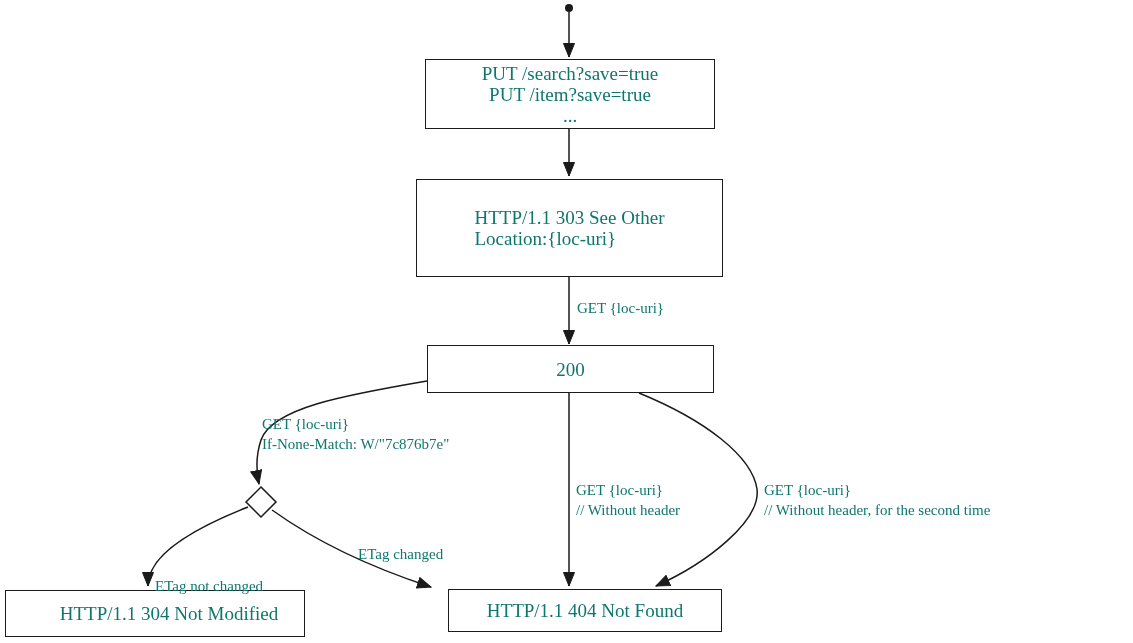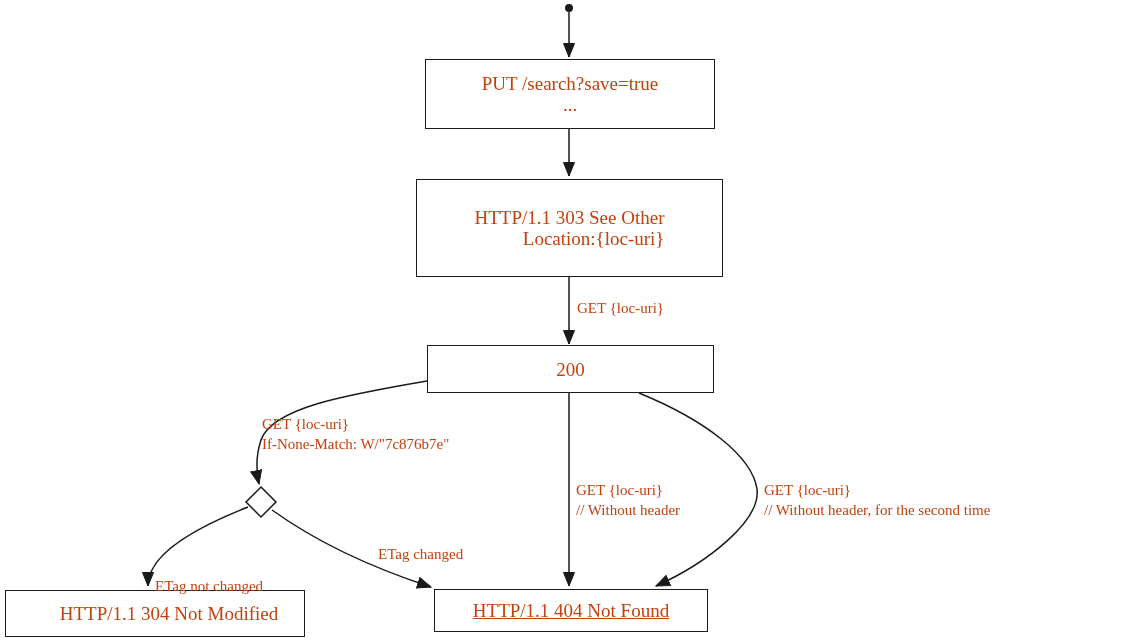--- a/index.html
+++ b/index.html
@@ -6,21 +6,21 @@
     margin: 0;
     padding: 0;
     background: #ffffff;
   }
   .canvas {
     position: relative;
     width: 1133px;
     height: 643px;
     background: #ffffff;
     font-family: "Liberation Serif", "DejaVu Serif", serif;
-    color: #c2410c;
+    color: #0f766e;
     overflow: hidden;
   }
   svg.edges {
     position: absolute;
     left: 0;
     top: 0;
     width: 1133px;
     height: 643px;
   }
   .node {
@@ -29,21 +29,21 @@
     border: 1.5px solid #1c1c1c;
     background: #ffffff;
     display: flex;
     align-items: center;
     justify-content: center;
     font-size: 19px;
     line-height: 21px;
     text-align: center;
   }
   .node .lines.left {
-    text-align: right;
+    text-align: left;
   }
   .edge-label {
     position: absolute;
     font-size: 15px;
     line-height: 20px;
     white-space: nowrap;
   }
   .edge-label div {
     white-space: nowrap;
   }
@@ -77,53 +77,54 @@
     <path d="M569,393 L569,586" fill="none" stroke="#1a1a1a" stroke-width="1.5" marker-end="url(#arrow)"></path>
 
     <path d="M639,393 C705,420 752,456 757,489 C761,521 707,563 656,586" fill="none" stroke="#1a1a1a" stroke-width="1.5" marker-end="url(#arrow)"></path>
 
     <polygon points="261,487 276,502 261,517 246,502" fill="#ffffff" stroke="#1a1a1a" stroke-width="1.5"></polygon>
   </svg>
 
   <div class="node" style="left:425px; top:59px; width:290px; height:70px;">
     <div class="lines">
       <div>PUT /search?save=true</div>
+      <div>PUT /item?save=true</div>
       <div>...</div>
     </div>
   </div>
 
   <div class="node" style="left:416px; top:179px; width:307px; height:98px;">
     <div class="lines left">
       <div>HTTP/1.1 303 See Other</div>
       <div>Location:{loc-uri}</div>
     </div>
   </div>
 
   <div class="node" style="left:427px; top:345px; width:287px; height:48px;">
     <div class="lines">200</div>
   </div>
 
   <div class="node" style="left:5px; top:590px; width:300px; height:47px;padding-left:28px;">
     <div class="lines">HTTP/1.1 304 Not Modified</div>
   </div>
 
-  <div class="node" style="left:434px; top:589px; width:274px; height:43px;text-decoration:underline;">
+  <div class="node" style="left:448px; top:589px; width:274px; height:43px;">
     <div class="lines">HTTP/1.1 404 Not Found</div>
   </div>
 
   <div class="edge-label" style="left:577px; top:298px;">GET {loc-uri}</div>
 
   <div class="edge-label" style="left:262px; top:414px;">
     <div>GET {loc-uri}</div>
     <div>If-None-Match: W/"7c876b7e"</div>
   </div>
 
   <div class="edge-label" style="left:155px; top:544px;margin-top:32px;">ETag not changed</div>
 
-  <div class="edge-label" style="left:358px; top:544px;margin-left:20px;">ETag changed</div>
+  <div class="edge-label" style="left:358px; top:544px;">ETag changed</div>
 
   <div class="edge-label" style="left:576px; top:480px;">
     <div>GET {loc-uri}</div>
     <div>// Without header</div>
   </div>
 
   <div class="edge-label" style="left:764px; top:480px;">
     <div>GET {loc-uri}</div>
     <div>// Without header, for the second time</div>
   </div>

